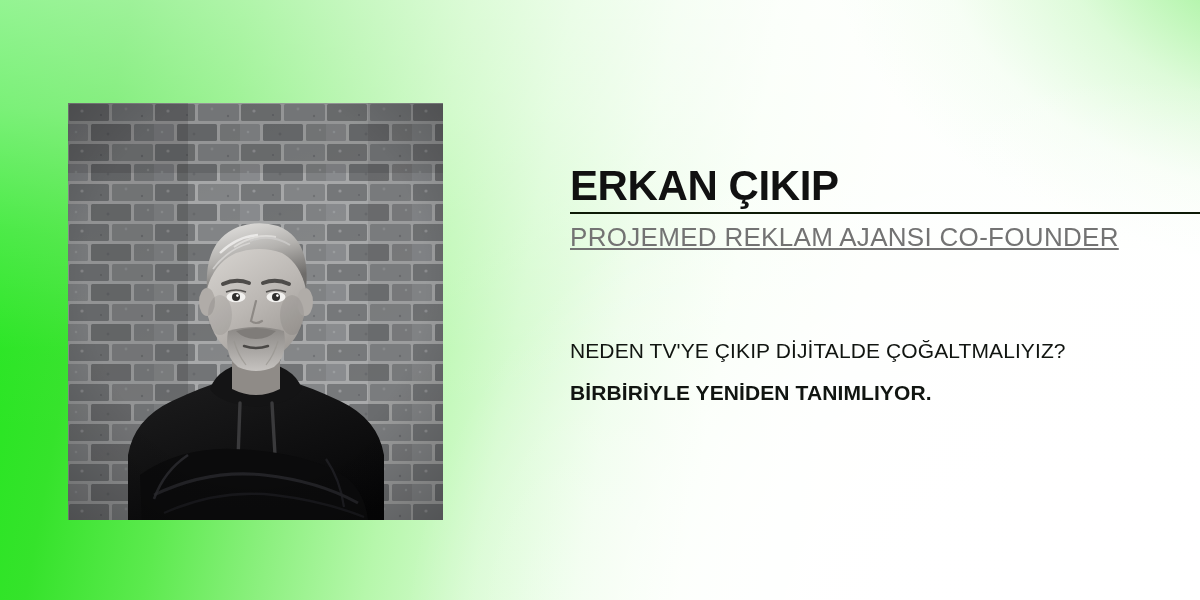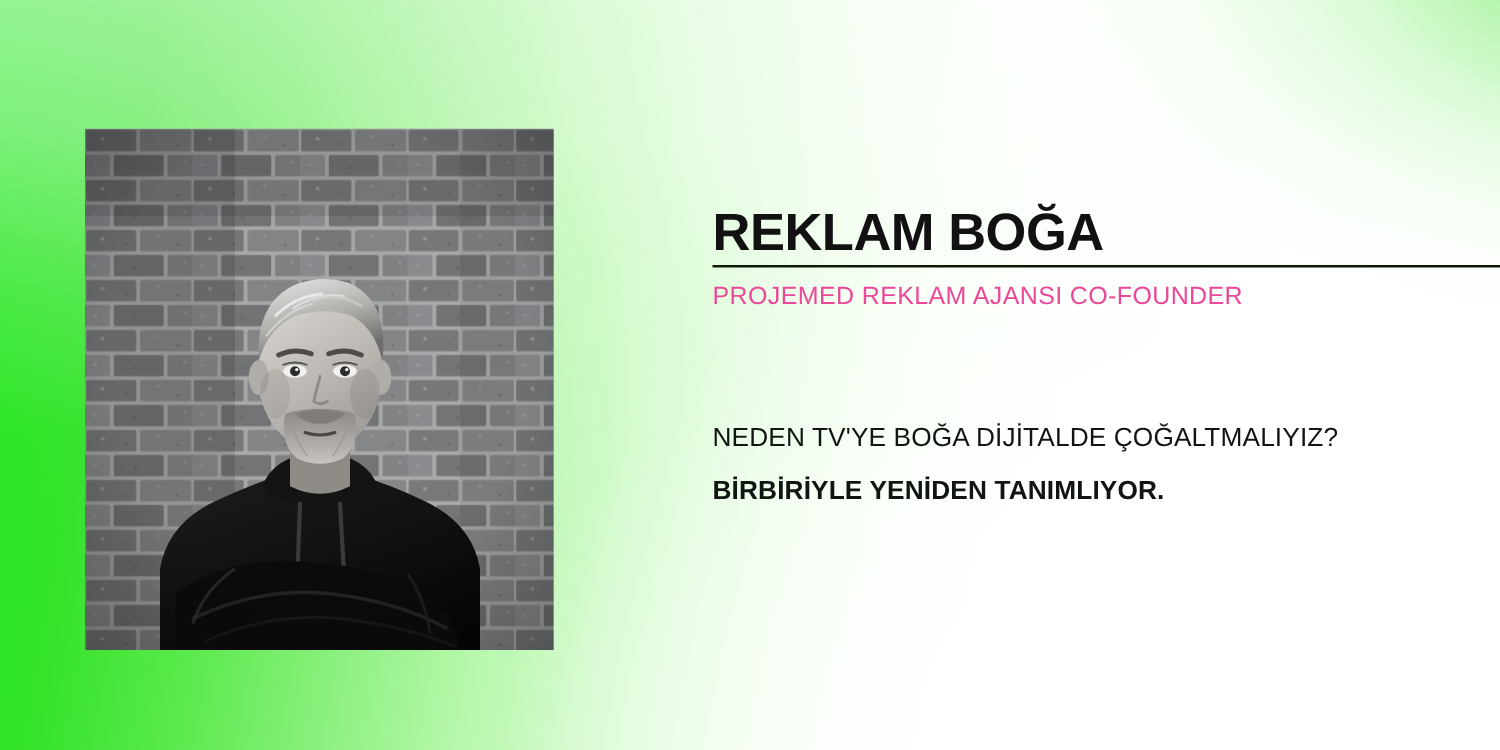--- a/index.html
+++ b/index.html
@@ -136,26 +136,27 @@
     top: 212px;
     width: 630px;
     height: 2px;
     background: #0d1a06;
   }
 
   .speaker-role {
     position: absolute;
     left: 0;
     top: 223px;
-    font-size: 20px;
+    font-size: 26px;
     font-weight: normal;
     letter-spacing: 0.3px;
     line-height: 28px;
-    color: #ec4899;
+    color: #737373;
     white-space: nowrap;
+    text-decoration: underline;
   }
 
   .quote {
     position: absolute;
     left: 0;
     top: 330px;
     width: 620px;
   }
 
   .quote-line {
@@ -309,26 +310,26 @@
 
         <path d="M 258 356 Q 272 376 276 404" stroke="#24242a" stroke-width="2.2" fill="none" opacity="0.75"></path>
       </g>
 
       <rect x="0" y="0" width="375" height="417" fill="url(#vignG)"></rect>
     </svg>
   </div>
 
   <div class="content">
 
-    <div class="speaker-name">REKLAM BOĞA</div>
+    <div class="speaker-name">ERKAN ÇIKIP</div>
 
     <div class="rule"></div>
 
     <div class="speaker-role">PROJEMED REKLAM AJANSI CO-FOUNDER</div>
 
     <div class="quote">
-      <div class="quote-line regular">NEDEN TV'YE BOĞA DİJİTALDE ÇOĞALTMALIYIZ?</div>
+      <div class="quote-line regular">NEDEN TV'YE ÇIKIP DİJİTALDE ÇOĞALTMALIYIZ?</div>
       <div class="quote-line bold">BİRBİRİYLE YENİDEN TANIMLIYOR.</div>
     </div>
 
   </div>
 
 </div>
 
 </body></html>

